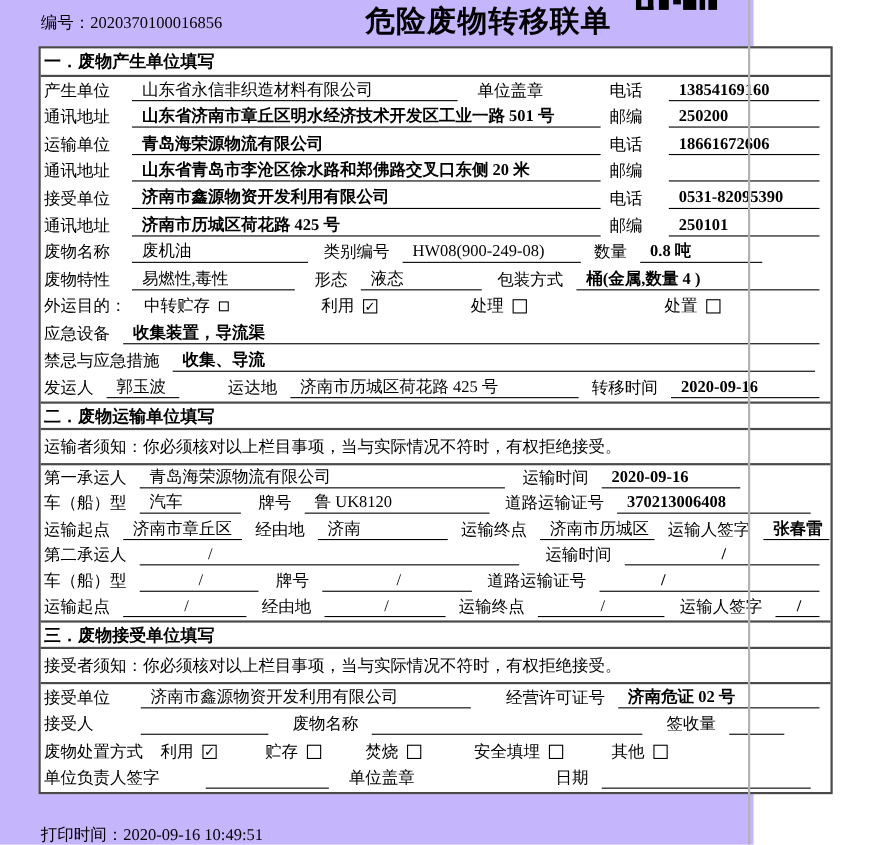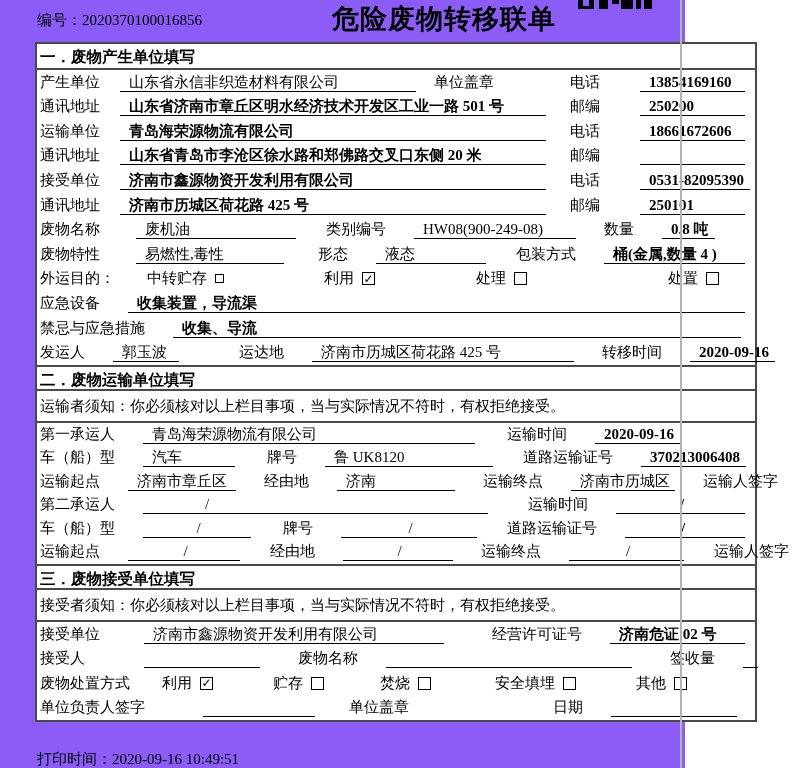--- a/index.html
+++ b/index.html
@@ -1,35 +1,35 @@
 <!DOCTYPE html>
 <html><head>
 <meta charset="utf-8">
 <style>
   * { margin:0; padding:0; box-sizing:border-box; }
   html,body { width:796px; height:768px; background:#ffffff; overflow:hidden; }
   body { font-family:"Liberation Serif","DejaVu Serif",serif; color:#000; font-size:15px; }
-  .page { position:relative; width:685px; height:768px; background:#8b5cf6; }
+  .page { position:relative; width:685px; height:768px; background:#c4b5fd; }
   .page-edge { position:absolute; right:3px; top:0; height:100%; width:2px; background:#b3b3b3; }
 
   .doc-header { position:relative; height:42px; }
   .doc-no { position:absolute; left:37px; top:11px; font-size:15px; white-space:nowrap; }
   .doc-title { position:absolute; left:0; top:1px; width:796px; text-align:center; transform:translateX(46px);
                font-size:27px; font-weight:700; letter-spacing:1px; }
   .qr { position:absolute; left:578px; top:0; }
 
   .sheet { position:absolute; left:35px; top:42px; width:722px; border:2px solid #4a4a4a; background:#fff; }
 
   .sec-h { font-weight:700; font-size:15.5px; padding:3px 8px 3px 3px; height:26px; line-height:20px;
            border-bottom:2px solid #4a4a4a; }
   .sec-h.mid { border-top:2px solid #4a4a4a; }
 
   .notice { height:32px; display:flex; align-items:center; padding:0 8px 0 3px; border-bottom:2px solid #4a4a4a; white-space:nowrap; }
 
-  .row { display:flex; align-items:flex-end; padding:0 10px 3px 3px;gap:16px; }
+  .row { display:flex; align-items:flex-end; padding:0 10px 3px 3px; }
   .s1 .row { height:24.6px; }
   .s2 .row { height:23.5px; }
   .s3 .row { height:24.5px; }
   .lb { white-space:nowrap; margin-right:12px; flex:none; }
   .val { border-bottom:1px solid #000; white-space:nowrap; height:20px; line-height:20px;
          padding:0 6px 0 9px; flex:none; overflow:visible; }
   .fill { flex:1 1 auto;font-weight:bold; }
   .lgroup { display:flex; align-items:flex-end; width:506px; flex:none; margin-right:8px; }
   .center { text-align:center; }
 

